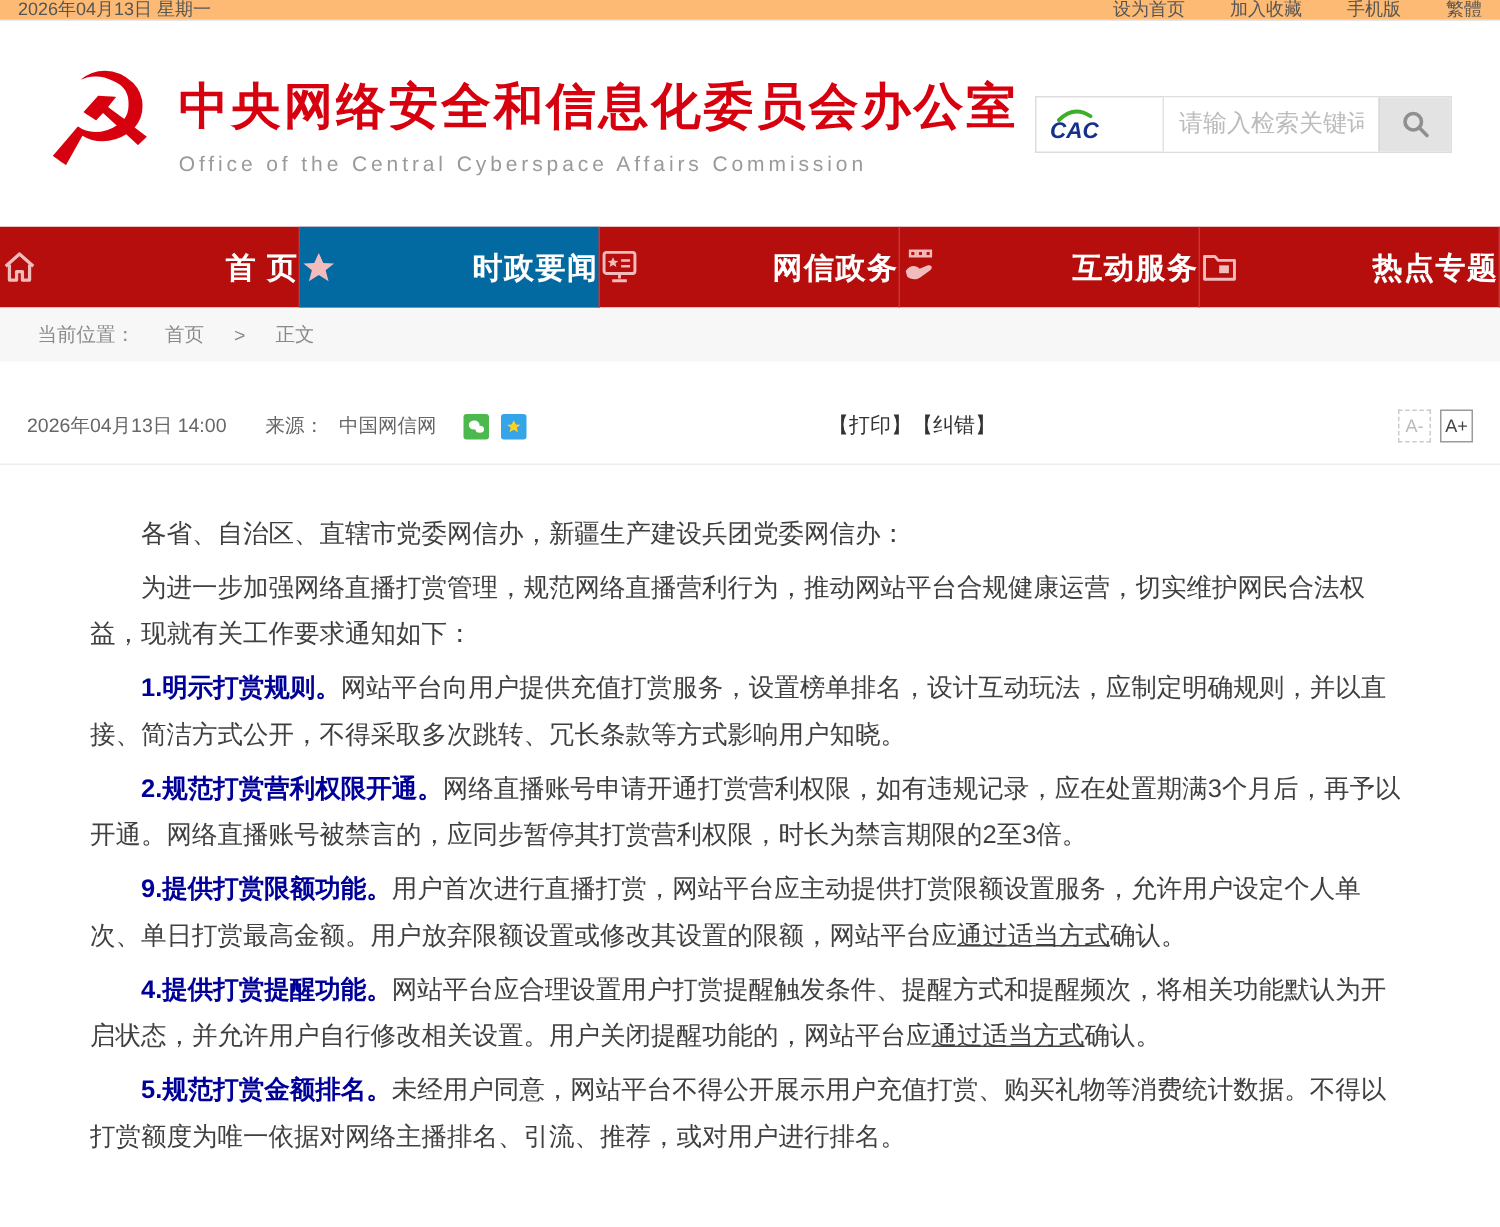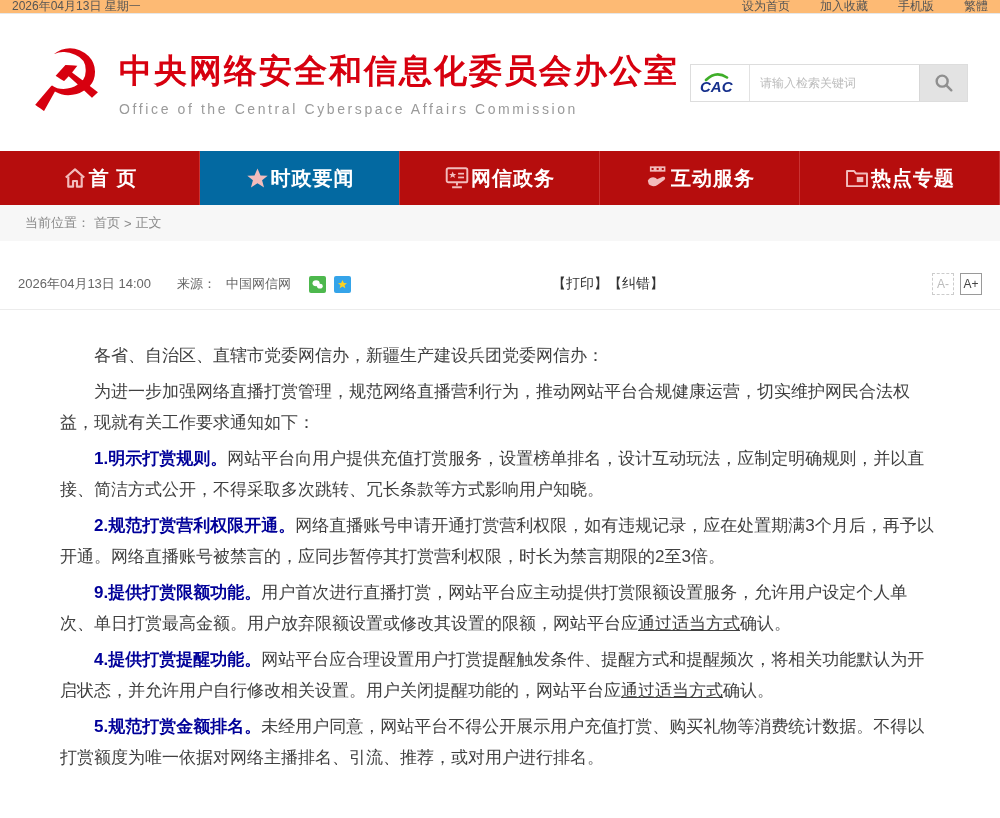--- a/index.html
+++ b/index.html
@@ -16,37 +16,37 @@
   
   .header { height: 137px; background:#fff; display:flex; align-items:center; padding:0 28px; position:relative; }
   .emblem { font-size:86px; line-height:86px; color:#d7000f; margin-right:14px; margin-top:-4px; }
   .site-title { color:#d7000f; font-size:33px; font-weight:bold; letter-spacing:2px; }
   .site-subtitle { color:#9a9a9a; font-size:14px; letter-spacing:2.6px; margin-top:7px; }
 
   .search-box { position:absolute; right:32px; top:50px; width:278px; height:38px;
     border:1px solid #ddd; background:#fff; display:flex; align-items:stretch; }
   .cac-logo { width:58px; display:flex; align-items:center; justify-content:center; cursor:pointer; }
   .search-input { flex:1; min-width:0; border:none; border-left:1px solid #e2e2e2; outline:none;
-    padding:0 10px; font-size:12px; color:#333; font-family:inherit; }
+    padding:0 10px; font-size:16px; color:#333; font-family:inherit;margin-left:26px; }
   .search-input::placeholder { color:#bcbcbc; }
   .search-btn { width:48px; background:#e3e3e3; border:none; border-left:1px solid #d7d7d7;
     display:flex; align-items:center; justify-content:center; cursor:pointer; }
 
   
   .nav { height:54px; background:#b60d0d; display:flex; }
-  .nav-item { flex:1; display:flex; align-items:center; justify-content:center; gap:1px;
+  .nav-item { flex:1; display:flex; align-items:center; justify-content:space-between; gap:1px;
     border-right:1px solid #c93434; cursor:pointer; }
   .nav-item:nth-child(2) { background:#0369a1; }
   .nav-item:last-child { border-right:1px solid #c93434; }
   .nav-label { color:#fff; font-size:20px; font-weight:bold; letter-spacing:1px; }
   .nav-icon { display:flex; }
 
   
   .breadcrumb { height:36px; background:#f7f7f7; display:flex; align-items:center;
-    padding:0 25px; font-size:13px; color:#8a8a8a; gap:4px; }
+    padding:0 25px; font-size:13px; color:#8a8a8a; gap:20px; }
   .breadcrumb .bc-link { color:#8a8a8a; cursor:pointer; }
 
   
   .content { background:#fff; }
   .article-title { text-align:center; font-size:23px; font-weight:bold; color:#333;
     padding-top:44px; letter-spacing:1px; }
   .meta-row { display:flex; align-items:center; margin-top:32px; padding:0 18px 14px 18px;
     border-bottom:1px solid #ececec; font-size:13px; color:#666; }
   .meta-left { display:flex; align-items:center; gap:8px; }
   .meta-datetime { margin-right:18px; }

